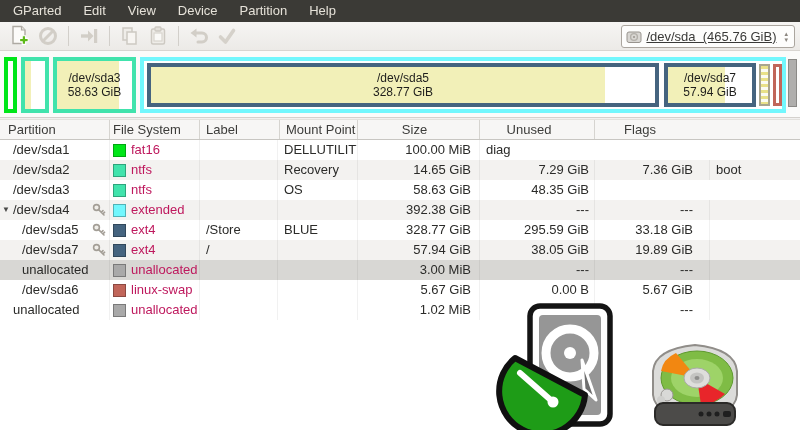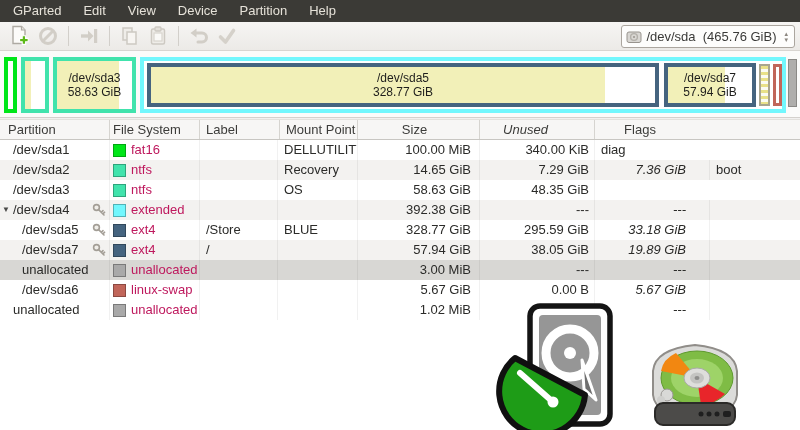--- a/index.html
+++ b/index.html
@@ -11,21 +11,21 @@
   .menu-item { color:#E6E2D9; font-size:13px; padding:4px 11px; line-height:22px; cursor:default; }
 
   
   .toolbar { height:29px; background:linear-gradient(#F6F5F3,#ECEAE7); border-bottom:1px solid #D8D5D1;
              display:flex; align-items:center; padding:0 6px; position:relative; }
   .tbtn { width:28px; height:26px; display:flex; align-items:center; justify-content:center; }
   .tsep { width:1px; height:20px; background:#D2CFCA; margin:0 6px; }
   .device-combo { position:absolute; right:5px; top:3px; height:23px; background:#FDFDFC;
                   border:1px solid #ABA69F; border-radius:3px; display:flex; align-items:center;
                   padding:0 6px 0 4px; }
-  .device-combo .lbl { font-size:13px; color:#3A3A38; margin:0 8px 0 4px; white-space:pre; }
+  .device-combo .lbl { font-size:13px; color:#3A3A38; margin:0 8px 0 4px; white-space:pre;text-decoration:underline; }
   .spin { display:flex; flex-direction:column; line-height:6px; font-size:7px; color:#8B867F; text-align:center; }
 
   
   .diskarea { position:relative; height:67px; background:#FBFBFA; border-bottom:1px solid #D4D1CD; }
   .seg { position:absolute; top:6px; height:56px; background:#FFFFFF; border:4px solid #888; }
   .fill { position:absolute; left:0; top:0; bottom:0; background:#F2F0B8; }
   .seglbl { position:absolute; left:0; right:0; top:0; bottom:0; display:flex; flex-direction:column;
             align-items:center; justify-content:center; z-index:2; font-size:12px; line-height:14px; color:#1E1E1C; }
   .ext { position:absolute; top:6px; height:56px; border:4px solid #72F7FD; background:#FFFFFF; }
   .ext .seg { top:2px; height:44px; }
@@ -43,21 +43,21 @@
   .trow.alt { background:#F3F2F0; }
   .trow.sel { background:#D8D7D4; }
   .cell { font-size:13px; color:#2B2B29; line-height:20px; border-right:1px solid rgba(0,0,0,0.055); overflow:hidden; white-space:nowrap; }
   .cell:last-child { border-right:none; }
   .c-part { width:110px; position:relative; }
   .c-fs   { width:90px;  display:flex; align-items:center; padding-left:3px; }
   .c-mount{ width:78px;  padding-left:6px; }
   .c-label{ width:80px;  padding-left:6px; }
   .c-size { width:122px; text-align:right; padding-right:8px; }
   .c-used { width:115px; text-align:right; padding-right:5px; }
-  .c-unus { width:115px; text-align:right; padding-right:23px;font-style:italic; }
+  .c-unus { width:115px; text-align:right; padding-right:16px; }
   .c-flag { width:90px;  padding-left:6px; }
   .lvl0 { padding-left:13px; } .lvl1 { padding-left:22px; }
   .expander { position:absolute; left:2px; top:0; font-size:8px; color:#4A4A48; line-height:20px; }
   .key { position:absolute; right:3px; top:3px; width:14px; height:14px; }
   .swatch { display:inline-block; width:13px; height:13px; margin-right:5px; border:1px solid rgba(0,0,0,0.28); flex:none; }
   .fs-name { font-size:13px; color:#be185d; }
 
   
   .ovl { position:absolute; z-index:5; }
 </style>
@@ -182,21 +182,20 @@
 
   <div class="trow">
     <div class="cell c-part lvl0"><span>/dev/sda1</span></div>
     <div class="cell c-fs">
         <span class="swatch" style="background:#00E619;"></span>
         <span class="fs-name">fat16</span>
       </div>
     <div class="cell c-mount"></div>
     <div class="cell c-label">DELLUTILITY</div>
     <div class="cell c-size">100.00 MiB</div>
-    <div class="cell c-used">340.00 KiB</div>
     <div class="cell c-flag">diag</div>
   </div>
 
   <div class="trow alt">
     <div class="cell c-part lvl0"><span>/dev/sda2</span></div>
     <div class="cell c-fs">
         <span class="swatch" style="background:#41E3AC;"></span>
         <span class="fs-name">ntfs</span>
       </div>
     <div class="cell c-mount"></div>

